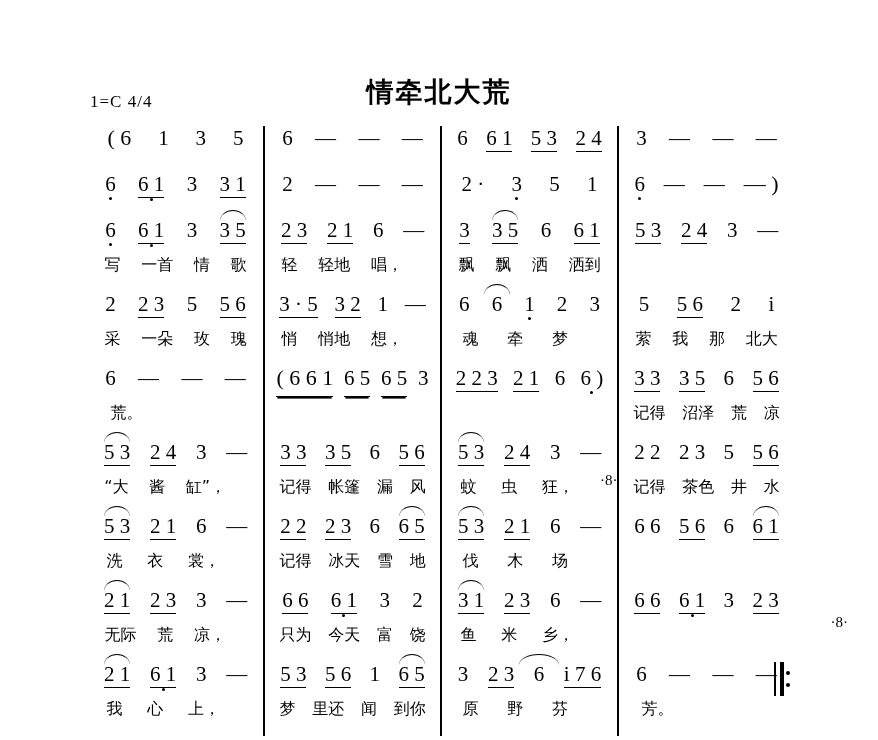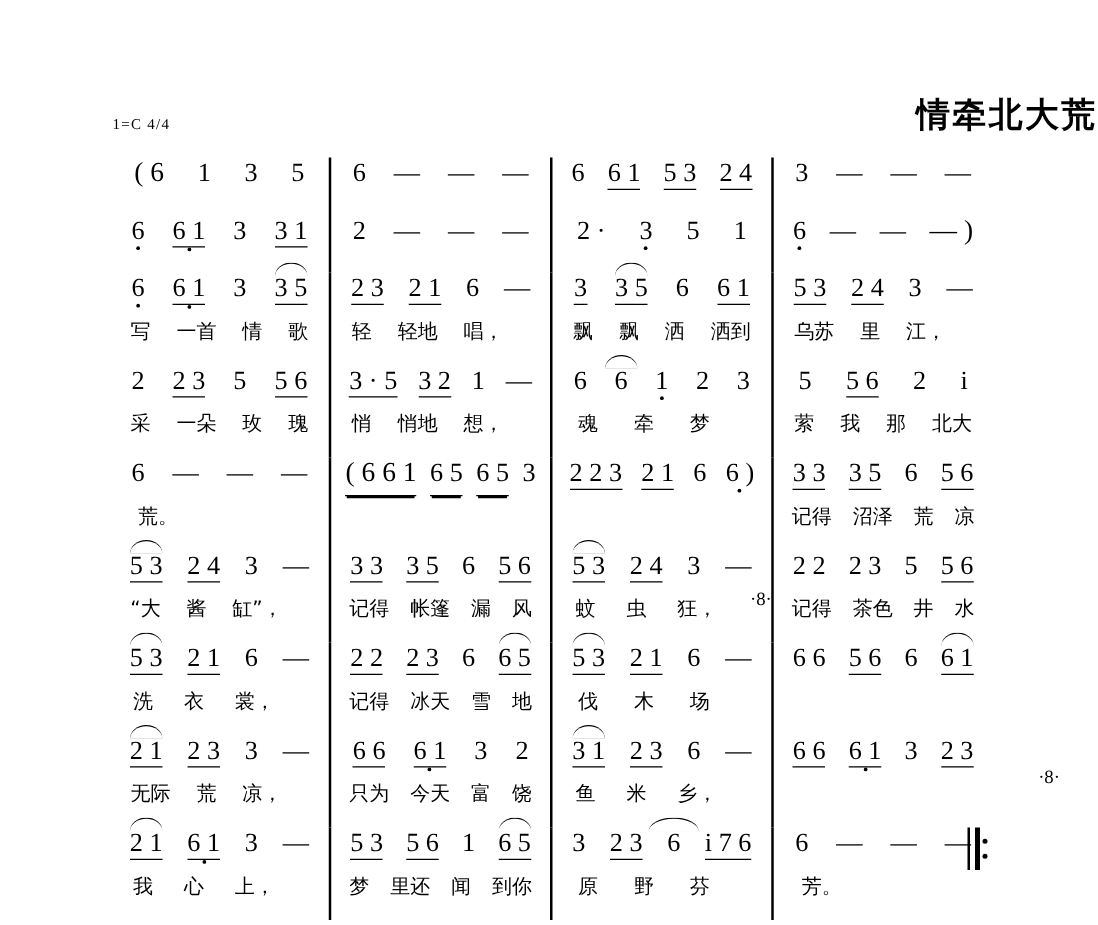--- a/index.html
+++ b/index.html
@@ -19,41 +19,41 @@
     position: relative;
     width: 878px;
     height: 740px;
   }
   
   .title {
     position: absolute;
     top: 74px;
     left: 0;
     width: 878px;
-    text-align: right;
+    text-align: center;
     font-family: "DejaVu Sans", sans-serif;
     font-size: 27px;
     font-weight: bold;
     letter-spacing: 2px;
   }
   .credits {
     position: absolute;
     top: 80px;
     right: 78px;
     font-family: "DejaVu Sans", sans-serif;
     font-size: 15px;
     line-height: 21px;
     text-align: left;
   }
   .keysig {
     position: absolute;
     top: 92px;
     left: 90px;
     font-family: "Liberation Serif", serif;
-    font-size: 12px;
+    font-size: 17px;
     letter-spacing: 1px;
   }
   
   .system {
     position: absolute;
     left: 88px;
     width: 706px;
   }
   .row {
     position: relative;
@@ -289,26 +289,20 @@
           <span class="ly">洒到</span>
         </div>
       </div>
       <div class="measure last">
         <div class="notes">
           <span class="n beam1">5 3</span>
           <span class="n beam1">2 4</span>
           <span class="n">3</span>
           <span class="n dash">—</span>
         </div>
-        <div class="lyrics">
-          <span class="ly">乌苏</span>
-          <span class="ly">里</span>
-          <span class="ly">江，</span>
-          <span class="ly"></span>
-        </div>
       </div>
     </div>
 
     <div class="row with-lyrics">
       <div class="measure">
         <div class="notes">
           <span class="n">2</span>
           <span class="n beam1">2 3</span>
           <span class="n">5</span>
           <span class="n beam1">5 6</span>

